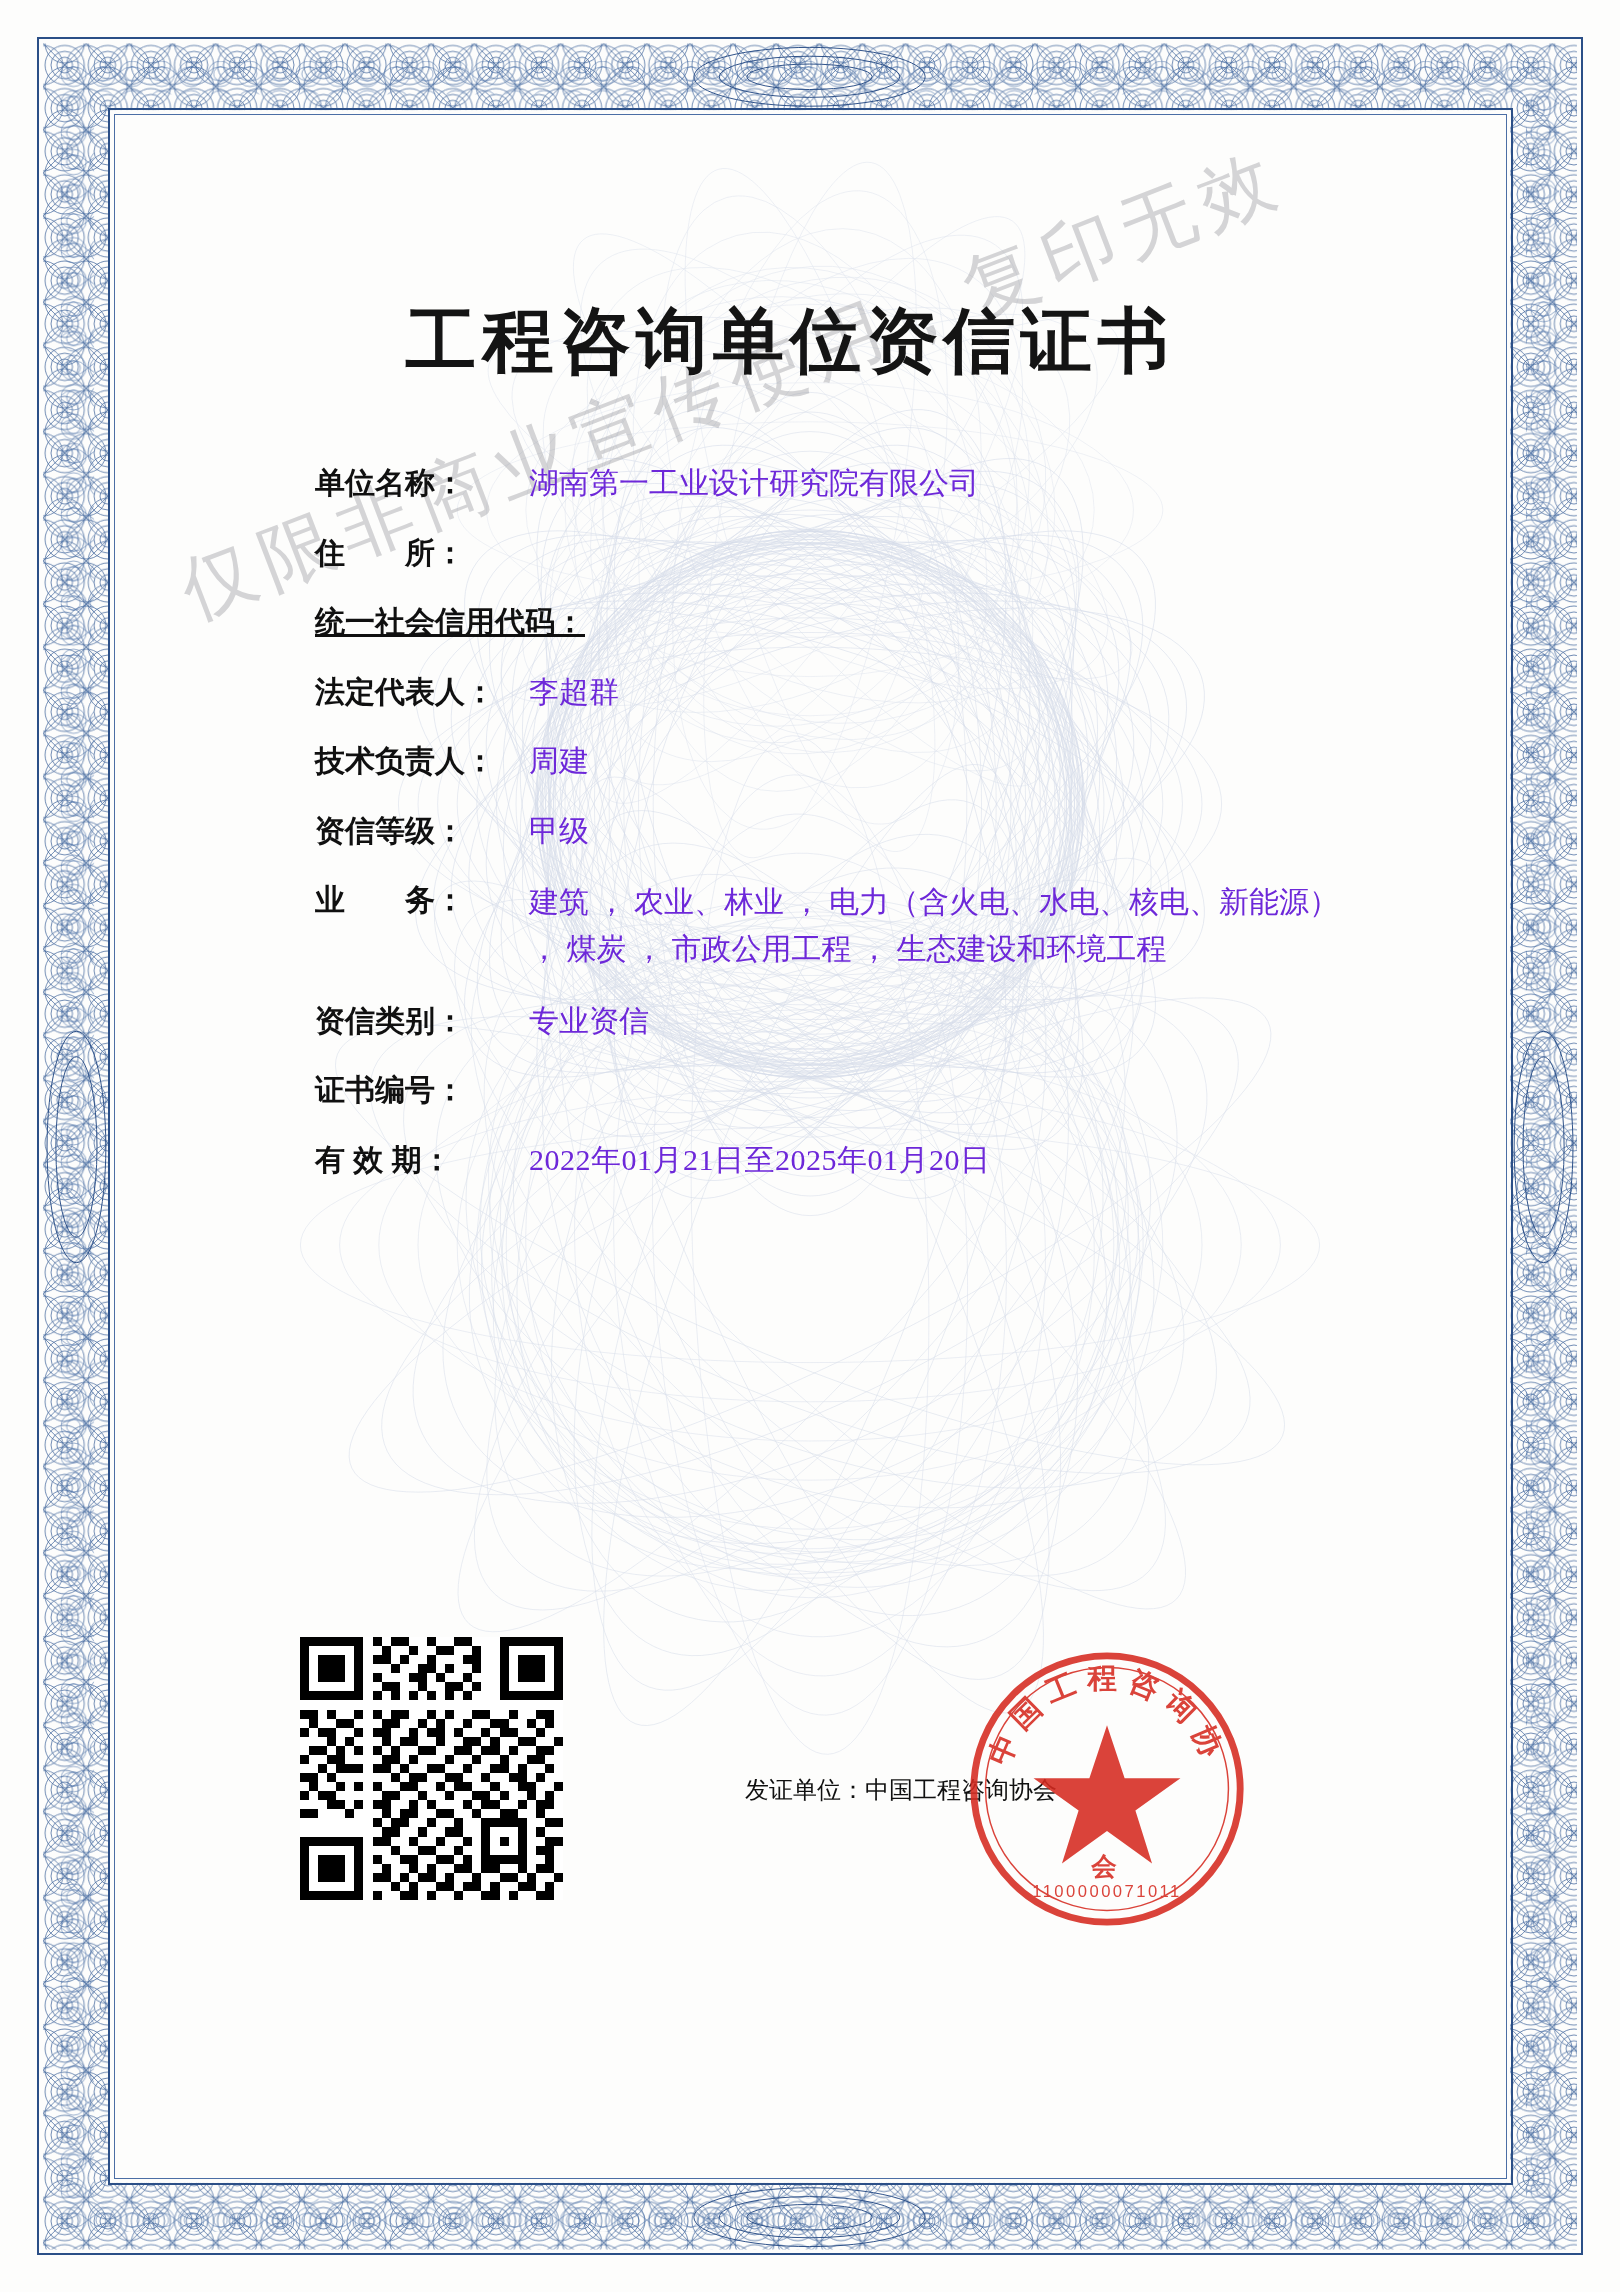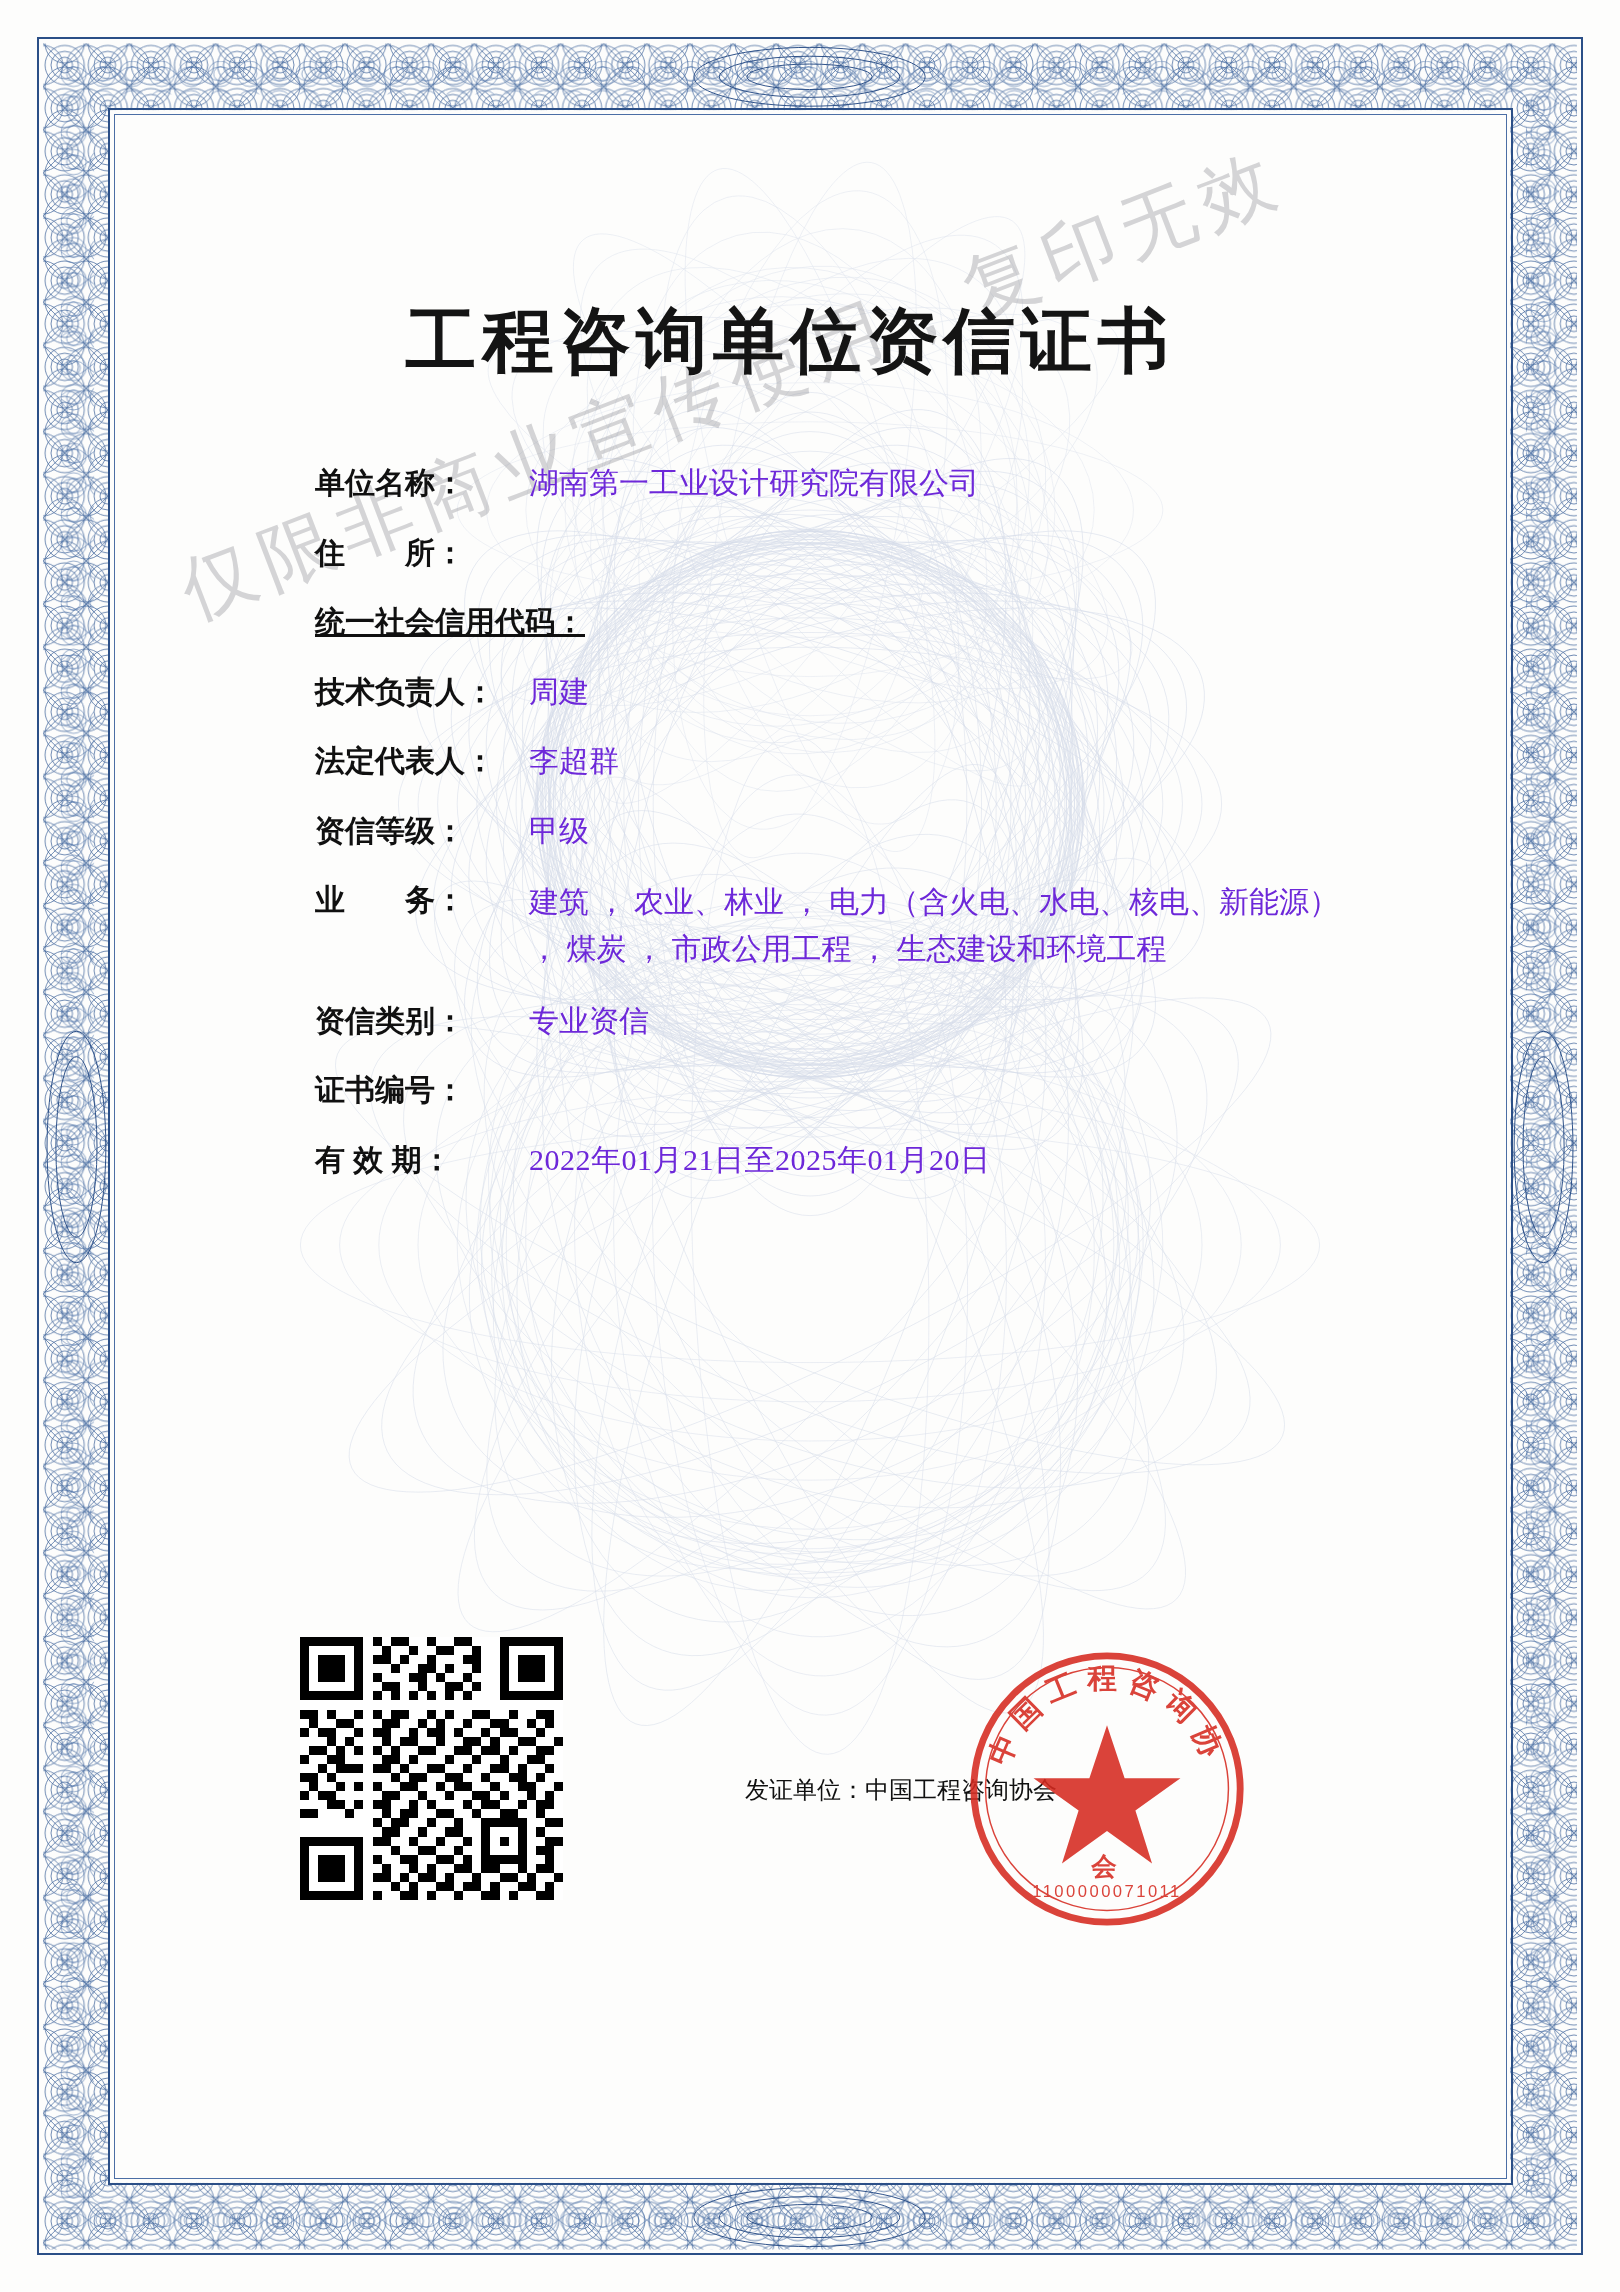--- a/index.html
+++ b/index.html
@@ -291,27 +291,27 @@
 
       <div class="row">
         <div class="lbl narrow">住　　所：</div>
       </div>
 
       <div class="row">
         <div class="lbl wide">统一社会信用代码：</div>
       </div>
 
       <div class="row">
+        <div class="lbl narrow">法定代表人：</div>
+        <div class="val">李超群</div>
+      </div>
+
+      <div class="row">
         <div class="lbl narrow">技术负责人：</div>
         <div class="val">周建</div>
-      </div>
-
-      <div class="row">
-        <div class="lbl narrow">法定代表人：</div>
-        <div class="val">李超群</div>
       </div>
 
       <div class="row">
         <div class="lbl narrow">资信等级：</div>
         <div class="val">甲级</div>
       </div>
 
       <div class="row">
         <div class="lbl narrow">业　　务：</div>
         <div class="val biz">建筑 ，  农业、林业 ，  电力（含火电、水电、核电、新能源） ，  煤炭 ，  市政公用工程 ，  生态建设和环境工程</div>

